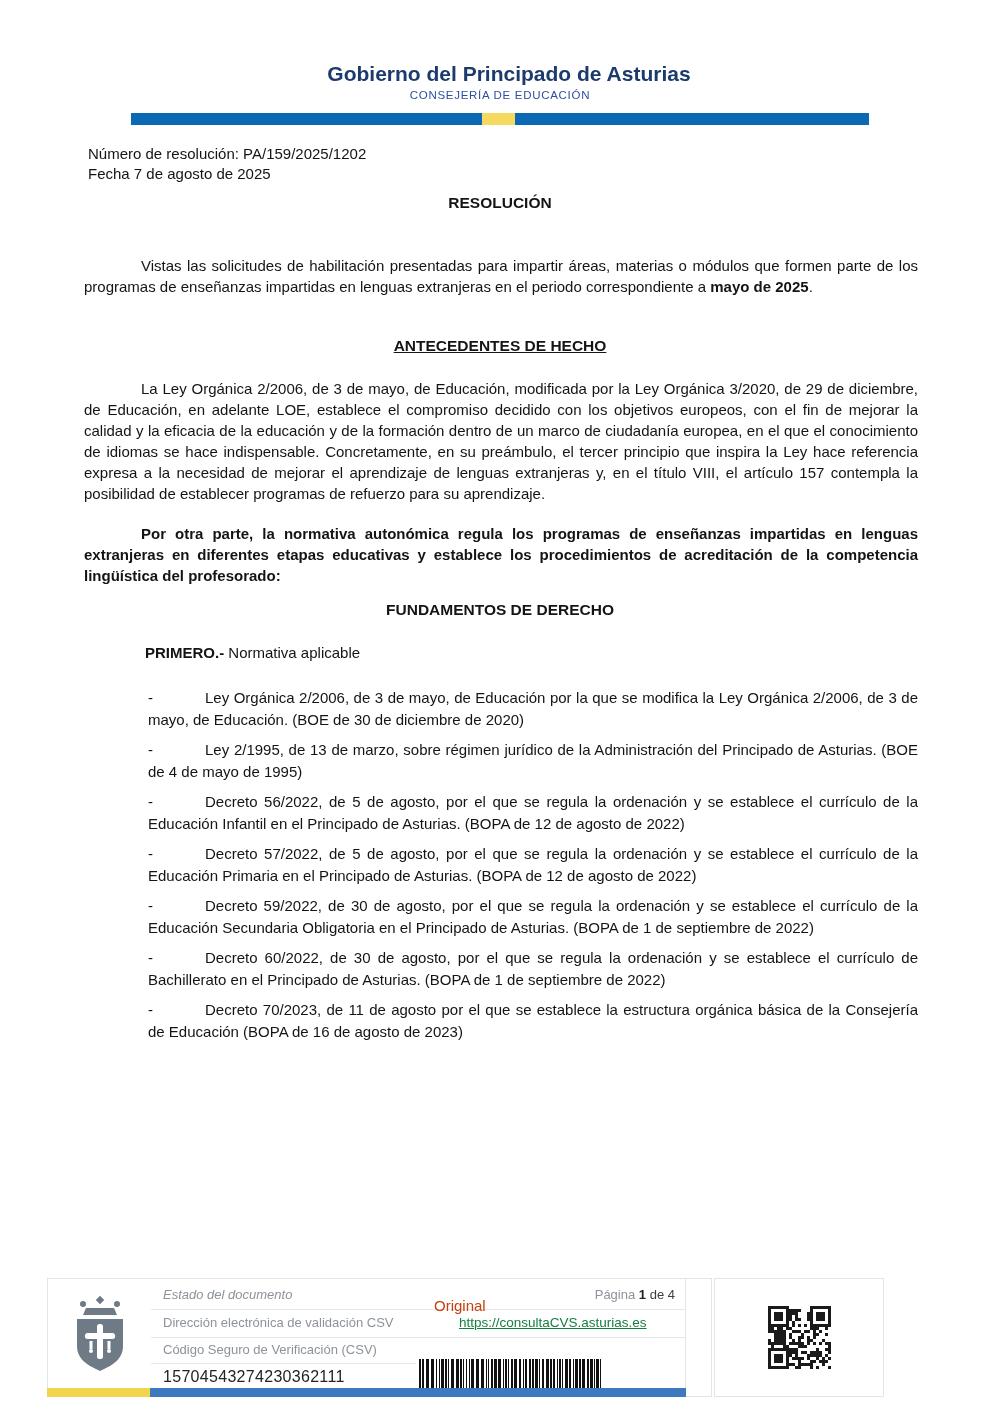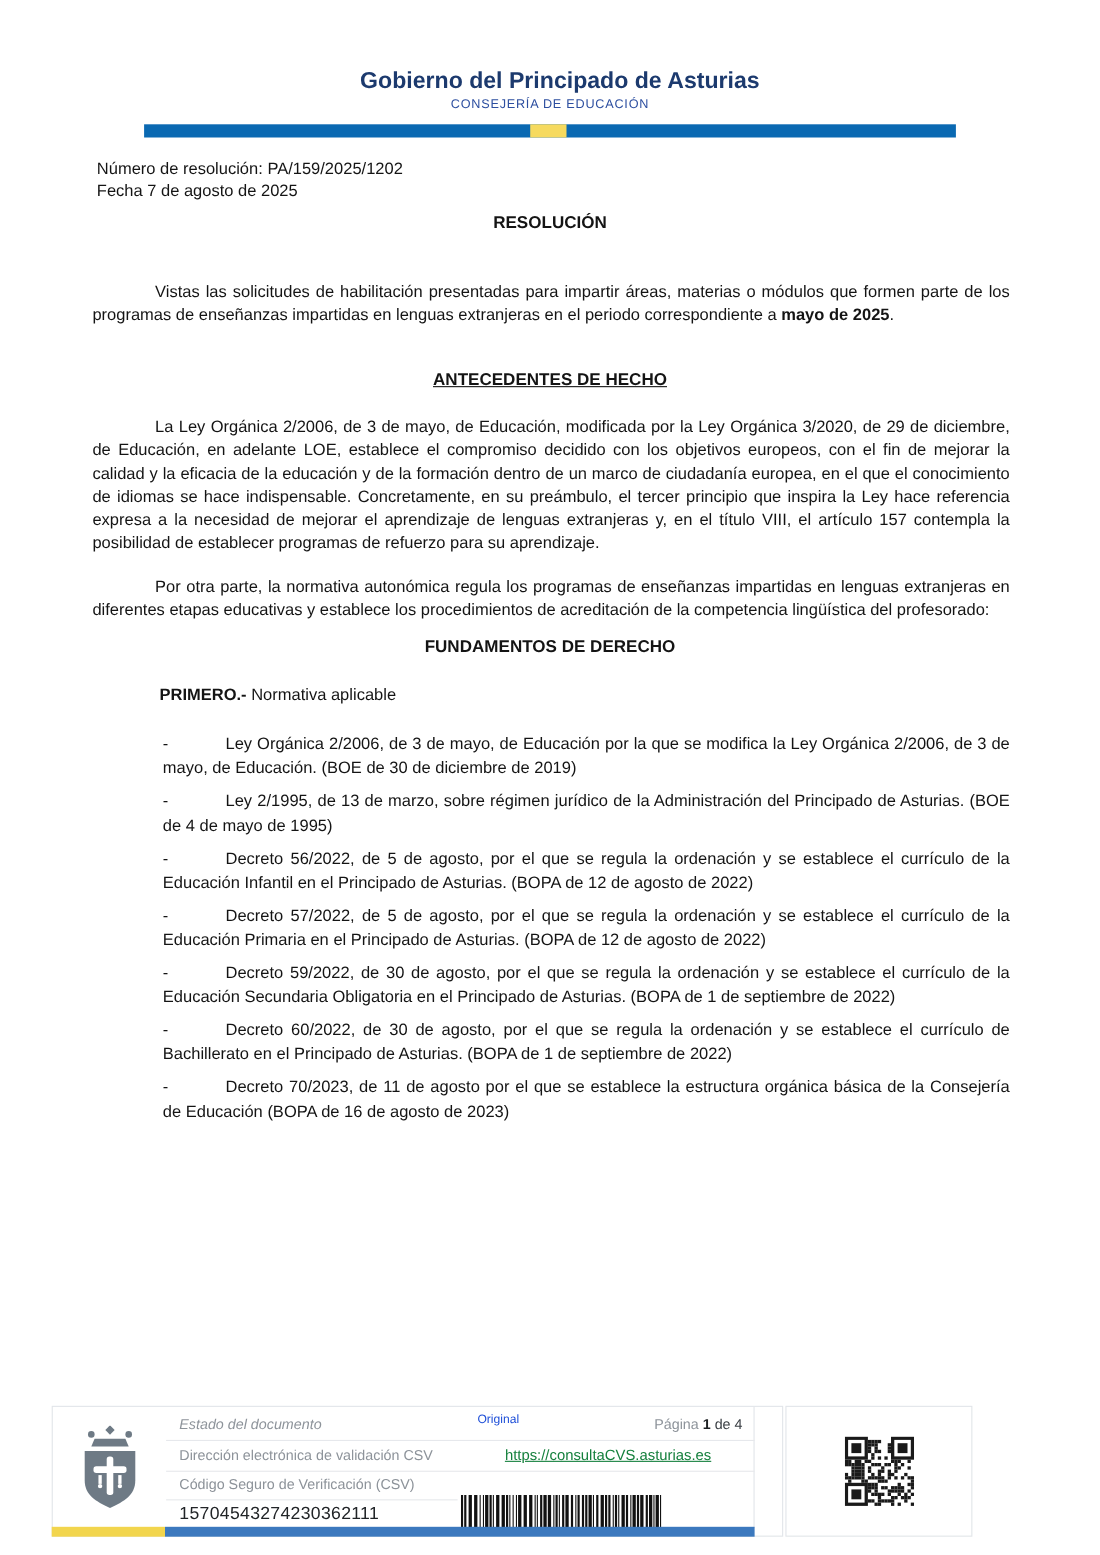--- a/index.html
+++ b/index.html
@@ -18,41 +18,41 @@
 
   
   .doc-title{margin-top:10px;text-align:center;font-size:15.5px;font-weight:bold;}
   .h2{text-align:center;font-size:15.5px;font-weight:bold;}
   .para{margin-left:84px;margin-right:82px;font-size:15px;line-height:21px;
         text-align:justify;}
   .indent{text-indent:57px;}
   .p-intro{margin-top:43px;}
   .h-antecedentes{margin-top:40px;text-decoration:underline;}
   .p-a1{margin-top:23px;}
-  .p-a2{margin-top:19px;}
+  .p-a2{margin-top:19px;font-weight:bold;}
   .h-fundamentos{}
   .p-primero{margin-top:23px;padding-left:61px;text-align:left;}
   .list{margin-top:24px;}
   .li{margin:0 82px 9px 148px;font-size:15px;line-height:21.5px;text-align:justify;}
   .li .dash{display:inline-block;width:57px;}
 
   
   .f-main{position:absolute;left:47px;top:1278px;width:665px;height:119px;
           border:1px solid #e2e5e9;box-sizing:border-box;background:#fff;}
   .f-arms{position:absolute;left:0;top:0;width:103px;height:110px;
           display:flex;align-items:center;justify-content:center;}
   .f-table{position:absolute;left:103px;top:0;width:535px;height:110px;
            border-right:1px solid #e2e5e9;box-sizing:border-box;}
   .f-sep{position:absolute;left:0;height:1px;background:#e6e8ec;}
   .sep1{top:30px;width:535px;}
   .sep2{top:58px;width:535px;}
   .sep3{top:84px;width:265px;}
   .f-label{position:absolute;left:12px;font-size:13px;color:#8d939a;white-space:nowrap;}
   .f-estado-label{top:8px;font-style:italic;}
-  .f-estado-value{position:absolute;left:283px;top:6px;font-size:11px;color:#1d4ed8;}
+  .f-estado-value{position:absolute;left:283px;top:18px;font-size:15px;color:#c2410c;}
   .f-page{position:absolute;right:10px;top:8px;font-size:13px;color:#3a3f44;}
   .f-page .pg-label{color:#8d939a;}
   .f-page .pg-num{font-weight:bold;color:#1d2023;}
   .f-val-label{top:36px;}
   .f-link{position:absolute;left:308px;top:36px;font-size:13.5px;color:#15803d;
           text-decoration:underline;cursor:pointer;}
   .f-csv-label{top:63px;}
   .f-csv-value{position:absolute;left:12px;top:89px;font-size:16px;color:#212427;
                letter-spacing:.3px;}
   .f-barcode{position:absolute;left:371px;top:80px;width:187px;height:30px;}
@@ -89,21 +89,21 @@
 
   <p class="para indent p-a1">La Ley Orgánica 2/2006, de 3 de mayo, de Educación, modificada por la Ley Orgánica 3/2020, de 29 de diciembre, de Educación, en adelante LOE, establece el compromiso decidido con los objetivos europeos, con el fin de mejorar la calidad y la eficacia de la educación y de la formación dentro de un marco de ciudadanía europea, en el que el conocimiento de idiomas se hace indispensable. Concretamente, en su preámbulo, el tercer principio que inspira la Ley hace referencia expresa a la necesidad de mejorar el aprendizaje de lenguas extranjeras y, en el título VIII, el artículo 157 contempla la posibilidad de establecer programas de refuerzo para su aprendizaje.</p>
 
   <p class="para indent p-a2">Por otra parte, la normativa autonómica regula los programas de enseñanzas impartidas en lenguas extranjeras en diferentes etapas educativas y establece los procedimientos de acreditación de la competencia lingüística del profesorado:</p>
 
   <div class="h2 h-fundamentos">FUNDAMENTOS DE DERECHO</div>
 
   <p class="para p-primero"><b>PRIMERO.-</b> <span>Normativa aplicable</span></p>
 
   <div class="list">
-    <div class="li"><span class="dash">-</span><span>Ley Orgánica 2/2006, de 3 de mayo, de Educación por la que se modifica la Ley Orgánica 2/2006, de 3 de mayo, de Educación. (BOE de 30 de diciembre de 2019)</span></div>
+    <div class="li"><span class="dash">-</span><span>Ley Orgánica 2/2006, de 3 de mayo, de Educación por la que se modifica la Ley Orgánica 2/2006, de 3 de mayo, de Educación. (BOE de 30 de diciembre de 2020)</span></div>
     <div class="li"><span class="dash">-</span><span>Ley 2/1995, de 13 de marzo, sobre régimen jurídico de la Administración del Principado de Asturias. (BOE de 4 de mayo de 1995)</span></div>
     <div class="li"><span class="dash">-</span><span>Decreto 56/2022, de 5 de agosto, por el que se regula la ordenación y se establece el currículo de la Educación Infantil en el Principado de Asturias. (BOPA de 12 de agosto de 2022)</span></div>
     <div class="li"><span class="dash">-</span><span>Decreto 57/2022, de 5 de agosto, por el que se regula la ordenación y se establece el currículo de la Educación Primaria en el Principado de Asturias. (BOPA de 12 de agosto de 2022)</span></div>
     <div class="li"><span class="dash">-</span><span>Decreto 59/2022, de 30 de agosto, por el que se regula la ordenación y se establece el currículo de la Educación Secundaria Obligatoria en el Principado de Asturias. (BOPA de 1 de septiembre de 2022)</span></div>
     <div class="li"><span class="dash">-</span><span>Decreto 60/2022, de 30 de agosto, por el que se regula la ordenación y se establece el currículo de Bachillerato en el Principado de Asturias. (BOPA de 1 de septiembre de 2022)</span></div>
     <div class="li"><span class="dash">-</span><span>Decreto 70/2023, de 11 de agosto por el que se establece la estructura orgánica básica de la Consejería de Educación (BOPA de 16 de agosto de 2023)</span></div>
   </div>
 
   <div class="f-main">
     <div class="f-arms">

